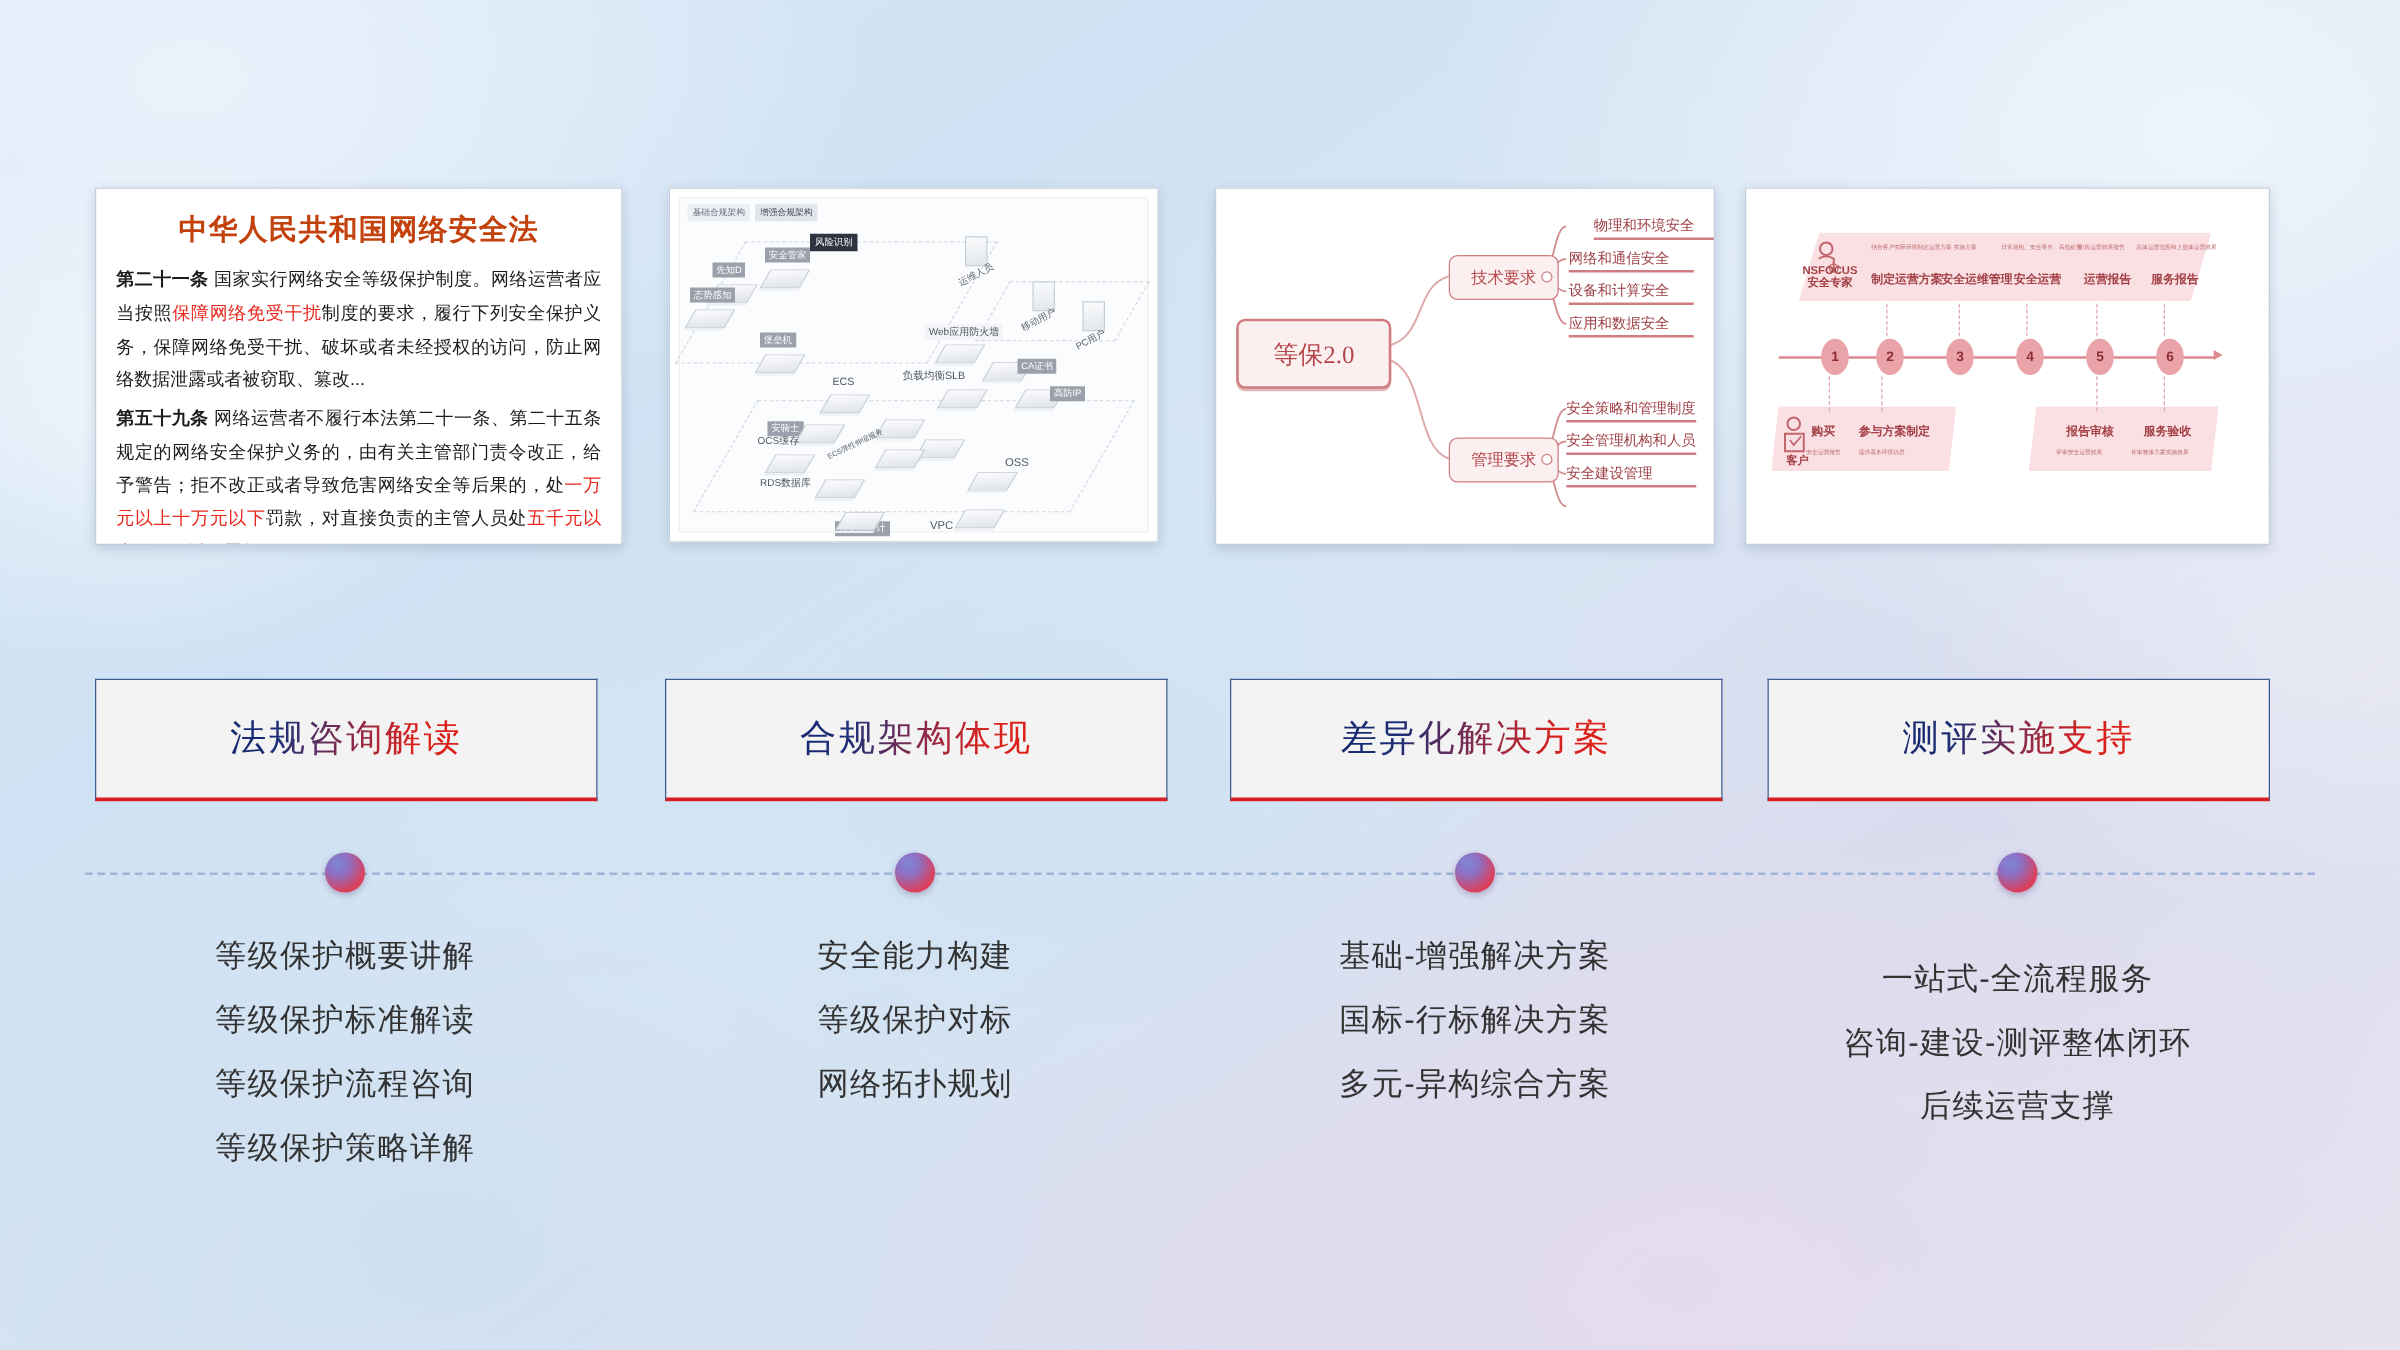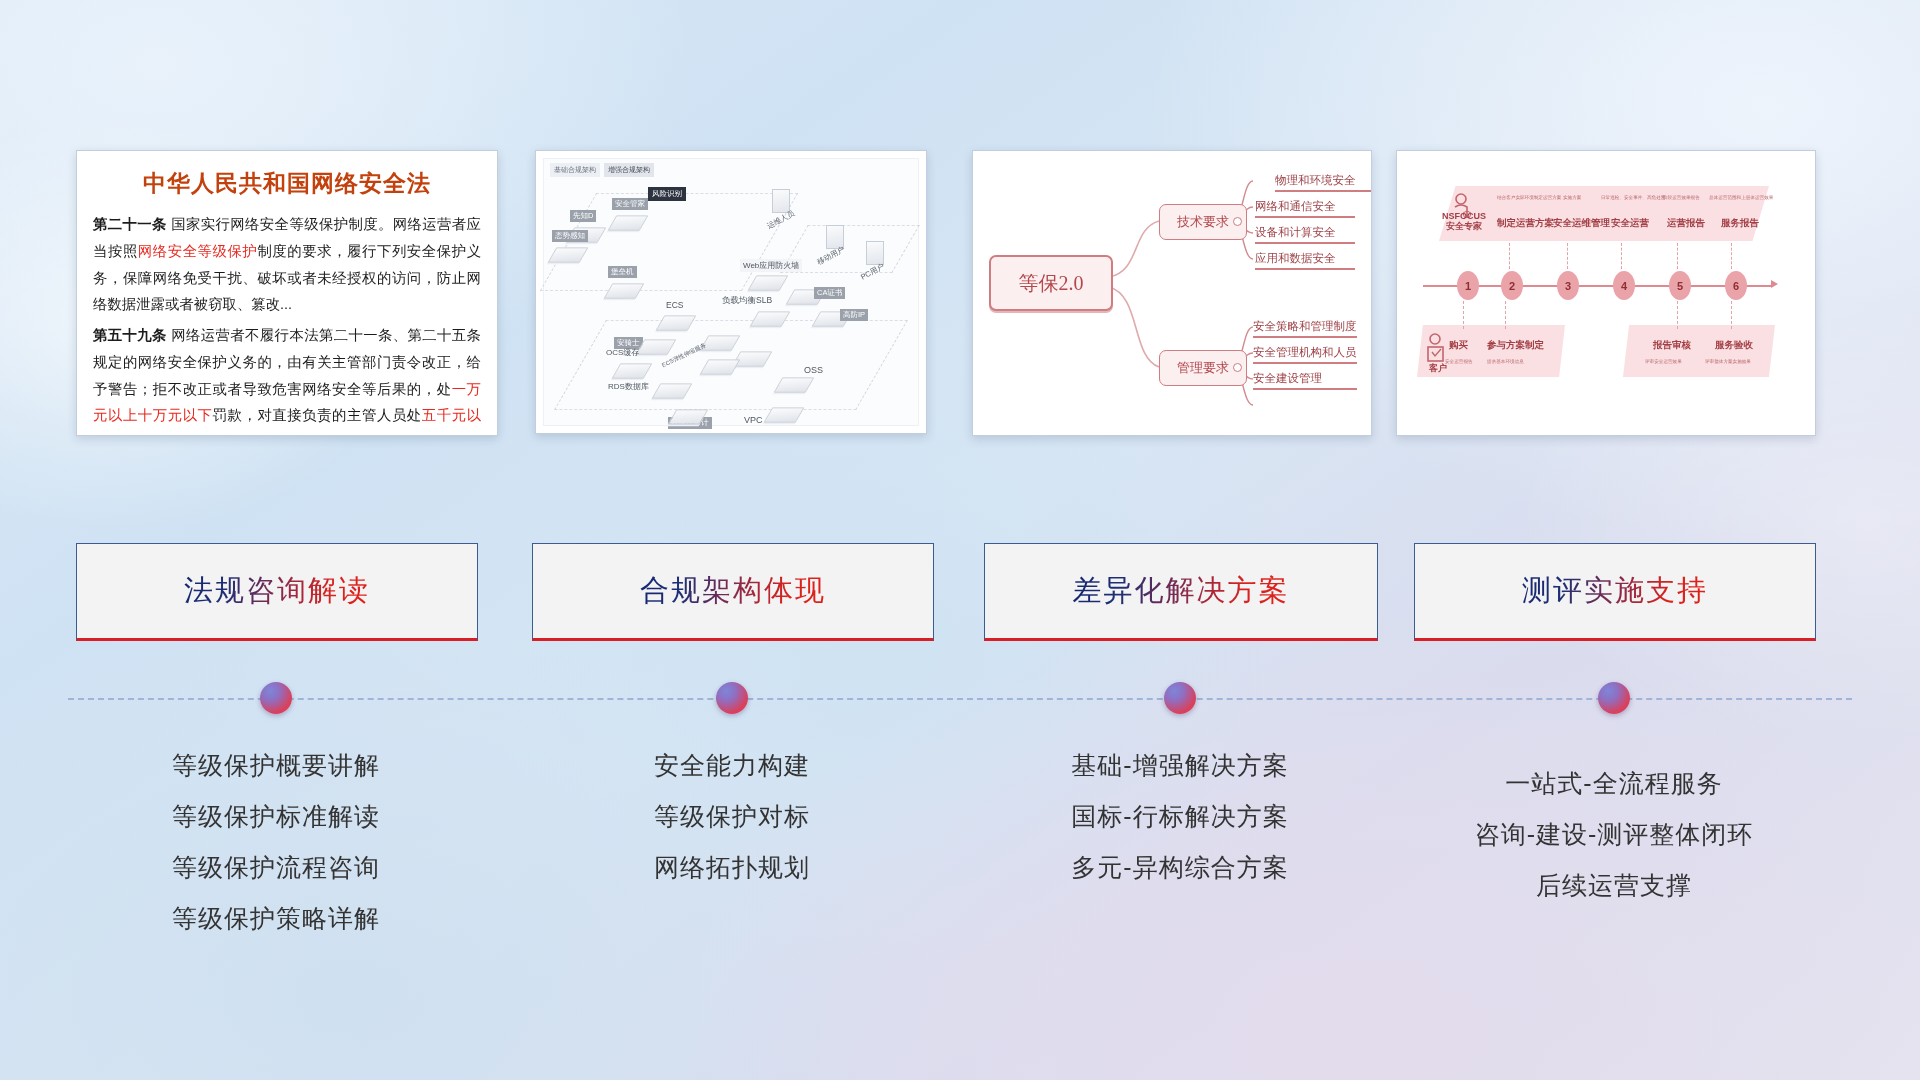--- a/index.html
+++ b/index.html
@@ -131,21 +131,21 @@
 
 <div id="bg"></div>
 <div id="bg2"></div>
 
 <div class="row" id="cards">
 
   <div class="card c1">
     <div class="lawtitle">中华人民共和国网络安全法</div>
     <div class="lawbody">
       <p>
-        <b>第二十一条</b><span> 国家实行网络安全等级保护制度。网络运营者应当按照</span><span class="red">网络安全等级保护</span><span>制度的要求，履行下列安全保护义务，保障网络免受干扰、破坏或者未经授权的访问，防止网络数据泄露或者被窃取、篡改...</span>
+        <b>第二十一条</b><span> 国家实行网络安全等级保护制度。网络运营者应当按照</span><span class="red">保障网络免受干扰</span><span>制度的要求，履行下列安全保护义务，保障网络免受干扰、破坏或者未经授权的访问，防止网络数据泄露或者被窃取、篡改...</span>
       </p>
       <p>
         <b>第五十九条</b><span>  网络运营者不履行本法第二十一条、第二十五条规定的网络安全保护义务的，由有关主管部门责令改正，给予警告；拒不改正或者导致危害网络安全等后果的，处</span><span class="red">一万元以上十万元以下</span><span>罚款，对直接负责的主管人员处</span><span class="red">五千元以上五万元以下</span><span>罚款。</span>
       </p>
     </div>
   </div>
 
   <div class="card c2">
     <div class="arch">
       <div class="tabs">

